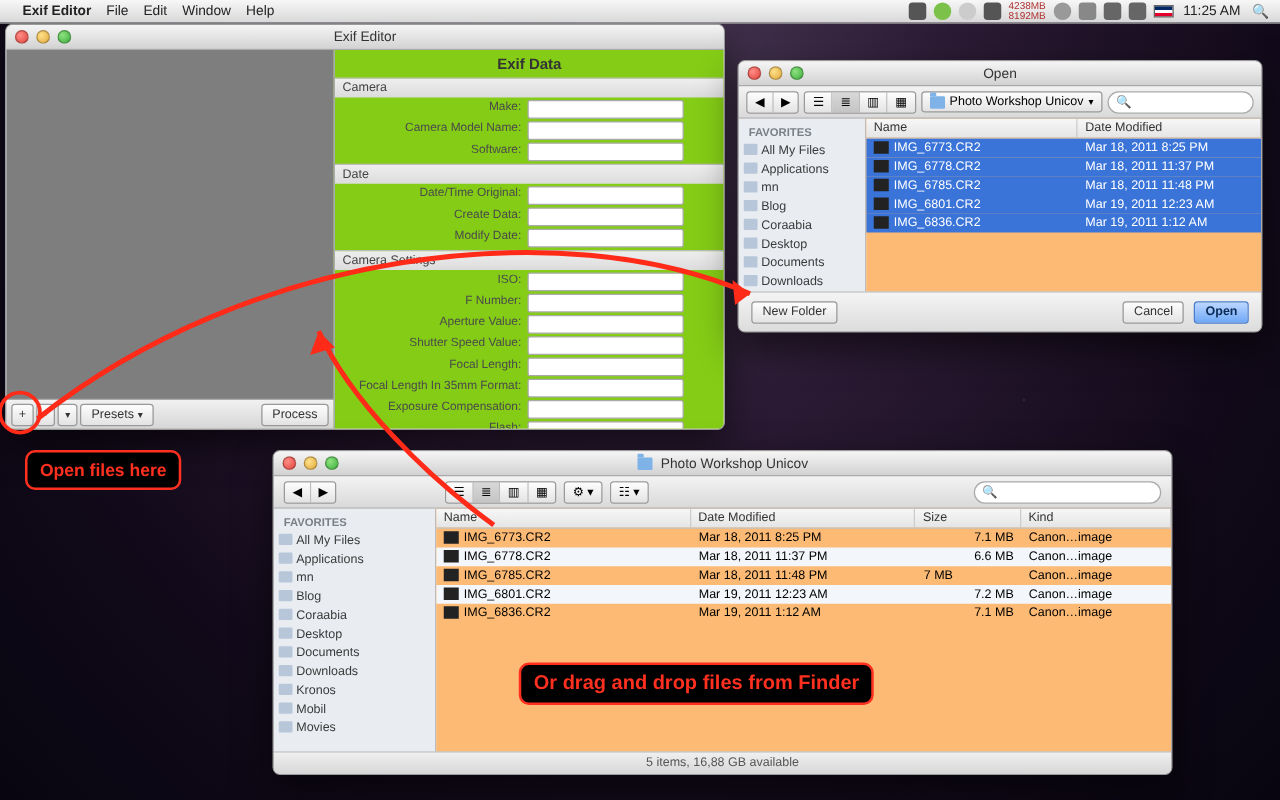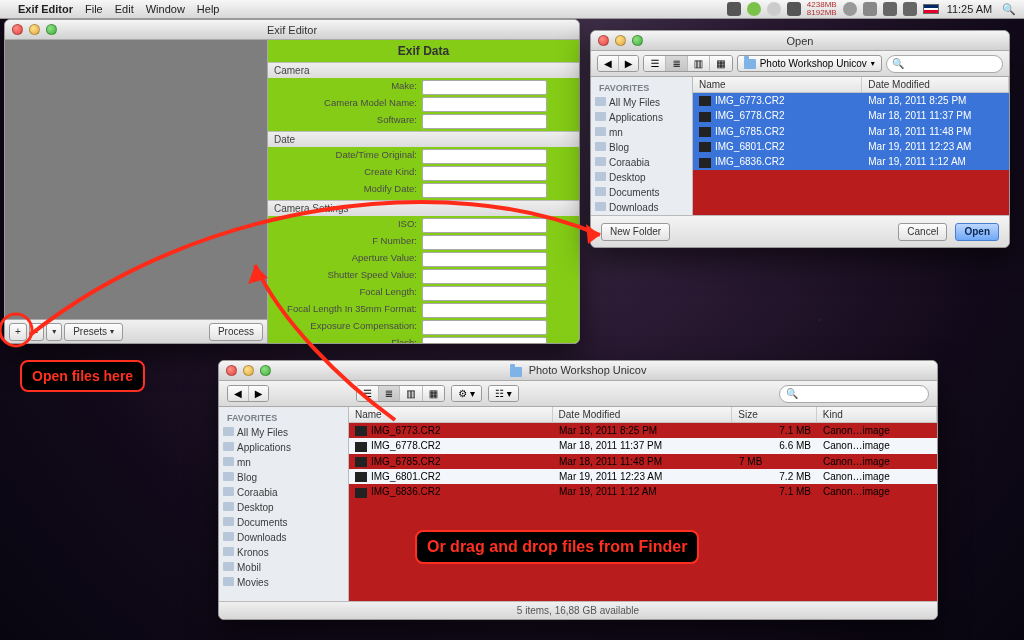--- a/index.html
+++ b/index.html
@@ -53,38 +53,38 @@
   .macbtn .tri{font-size:8px}
   .exif-right{width:312px;background:#84cc16;border-left:1px solid #aaa;overflow:hidden;font-size:10px;color:#4a4a4a}
   .exif-right h2{text-align:center;font-size:12px;font-weight:bold;margin:4px 0;color:#333}
   .exif-sec{border-top:1px solid #bcbcbc}
   .exif-sec .sec-hd{background:linear-gradient(#eee,#dcdcdc);padding:2px 6px;font-weight:normal;font-size:10px;color:#444}
   .exif-row{display:flex;margin:2px 12px;padding-right:20px}
   .exif-row label{width:142px;text-align:right;padding-right:5px;font-size:9.5px}
   .exif-row input{flex:1;height:15px;border:1px solid #aaa;border-radius:2px;background:#fff;font-size:10px;padding:0 3px}
 
   
-  .opendlg{left:590px;top:30px;width:420px;height:218px}
+  .opendlg{left:590px;top:48px;width:420px;height:218px}
   .opendlg .toolbar{height:26px;background:linear-gradient(#f3f3f3,#d9d9d9);border-bottom:1px solid #aaa;
     display:flex;align-items:center;gap:4px;padding:0 6px;font-size:10px}
   .seg{display:inline-flex;border:1px solid #999;border-radius:3px;overflow:hidden}
   .seg span{padding:2px 6px;background:linear-gradient(#fdfdfd,#e3e3e3);border-right:1px solid #bbb;font-size:10px}
   .seg span:last-child{border-right:none}
   .seg span.act{background:linear-gradient(#d8d8d8,#c4c4c4)}
   .pathbtn{flex:0 0 auto;border:1px solid #999;border-radius:3px;background:linear-gradient(#fdfdfd,#e3e3e3);
     padding:2px 6px;font-size:10px;display:flex;align-items:center;gap:4px}
   .folder-ico{width:12px;height:10px;background:#7fb3e8;border-radius:1px;position:relative}
   .folder-ico::before{content:"";position:absolute;top:-3px;left:0;width:5px;height:3px;background:#7fb3e8;border-radius:1px 1px 0 0}
   .search{flex:1;height:18px;border:1px solid #aaa;border-radius:9px;background:#fff;display:flex;align-items:center;padding:0 6px;font-size:10px;color:#888}
   .opendlg-body{display:flex;height:calc(100% - 20px - 26px - 32px)}
   .sidebar{width:102px;background:#e9edf2;border-right:1px solid #bcbcbc;font-size:10px;padding:4px 0;overflow:hidden}
   .sidebar .hdr{color:#7a7f86;font-size:9px;padding:2px 8px;font-weight:bold}
   .sidebar .item{padding:2px 8px 2px 18px;position:relative;color:#3a3a3a;white-space:nowrap}
   .sidebar .item::before{content:"";position:absolute;left:4px;top:2px;width:11px;height:9px;background:#b7c7d9;border-radius:1px}
-  .filelist{flex:1;background:#b91c1c;font-size:10px;overflow:hidden}
+  .filelist{flex:1;background:#fdba74;font-size:10px;overflow:hidden}
   .filelist .cols{display:flex;background:linear-gradient(#f7f7f7,#e5e5e5);border-bottom:1px solid #c2c2c2;
     font-size:10px;color:#333}
   .filelist .cols span{padding:2px 6px;border-right:1px solid #ccc}
   .filelist .row{display:flex;padding:1px 0}
   .filelist .row.sel{background:#3a74d8;color:#fff}
   .filelist .row span{padding:1px 6px;white-space:nowrap;overflow:hidden}
   .filelist .row .fi{width:12px;height:10px;background:#222;margin-right:4px;display:inline-block;vertical-align:middle}
   .opendlg .footer{height:32px;border-top:1px solid #bbb;background:linear-gradient(#f4f4f4,#dcdcdc);
     display:flex;align-items:center;padding:0 10px;gap:8px}
   .opendlg .footer .sp{flex:1}
@@ -175,21 +175,21 @@
             <input style="">
           </div>
       </div>
       <div class="exif-sec">
         <div class="sec-hd">Date</div>
         <div class="exif-row">
             <label>Date/Time Original:</label>
             <input style="">
           </div>
         <div class="exif-row">
-            <label>Create Kind:</label>
+            <label>Create Data:</label>
             <input style="">
           </div>
         <div class="exif-row">
             <label>Modify Date:</label>
             <input style="">
           </div>
       </div>
       <div class="exif-sec">
         <div class="sec-hd">Camera Settings</div>
         <div class="exif-row">

